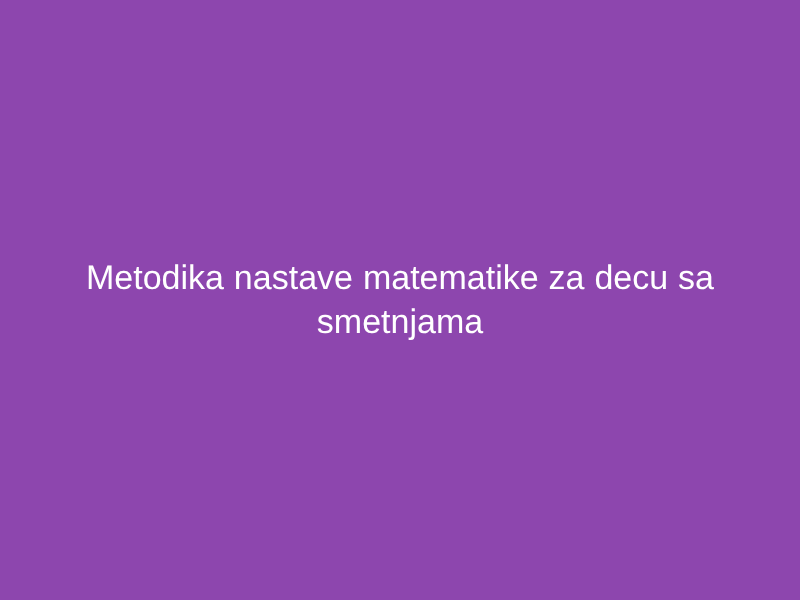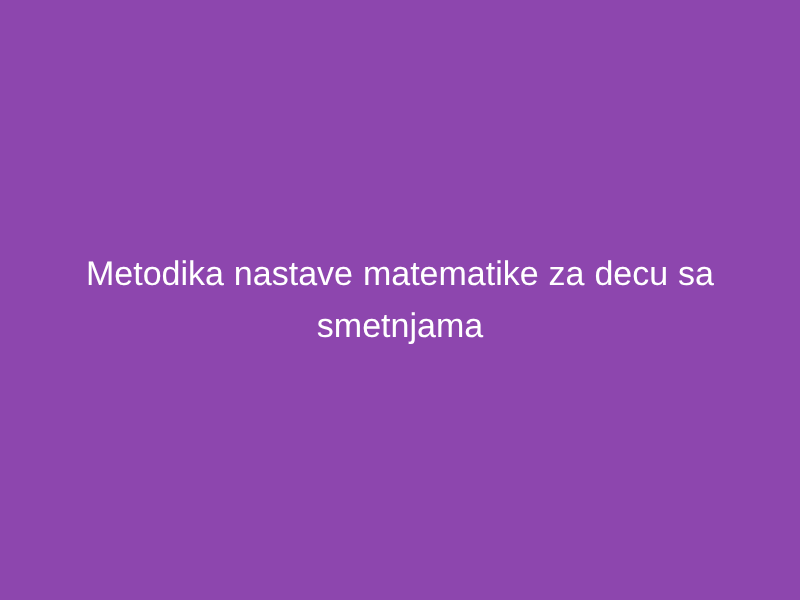--- a/index.html
+++ b/index.html
@@ -33,21 +33,21 @@
     display: block;
     width: 640px;
     max-width: 640px;
     margin: 0;
     padding: 0;
     text-align: center;
     color: #ffffff;
     font-family: "Liberation Sans", sans-serif;
     font-size: 34px;
     font-weight: 400;
-    line-height: 52px;
+    line-height: 44px;
     letter-spacing: 0px;
     word-spacing: 0.5px;
     -webkit-font-smoothing: antialiased;
     text-rendering: geometricPrecision;
   }
 </style>
 </head>
 <body>
 
 <div class="title-card">

